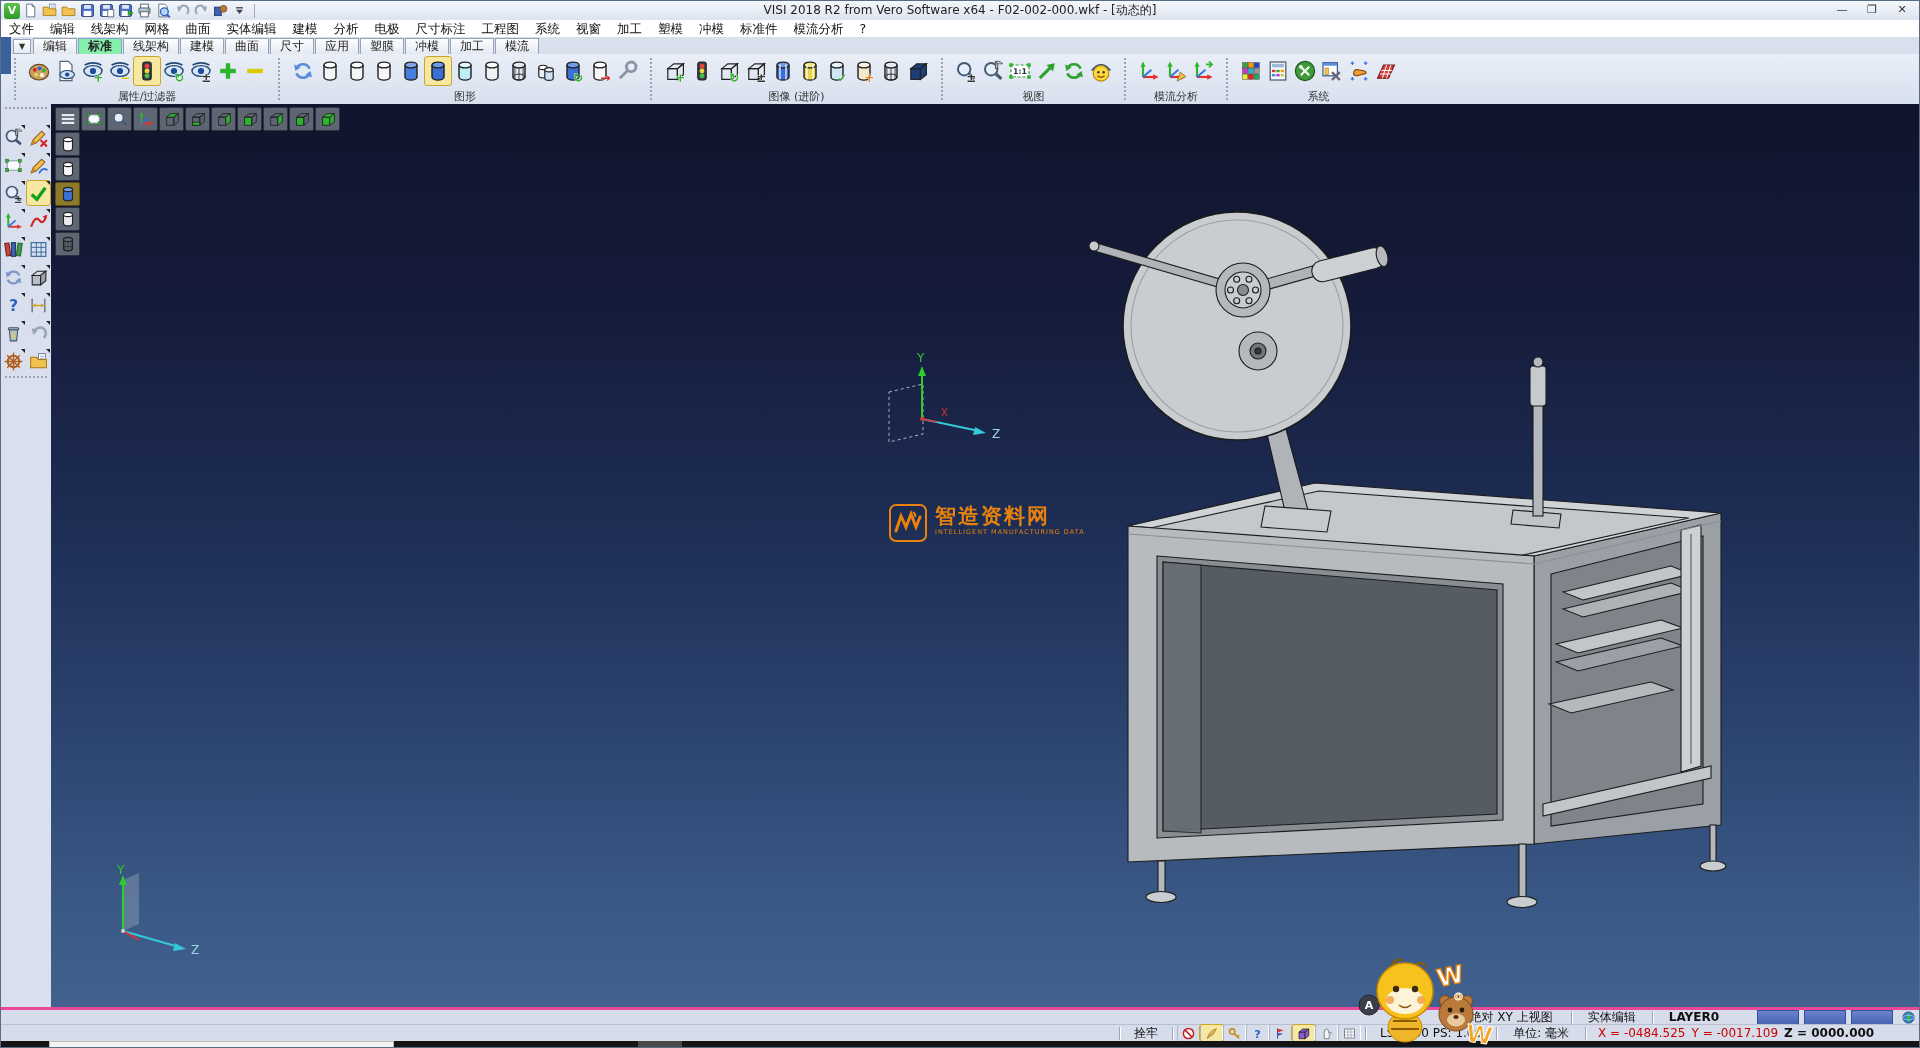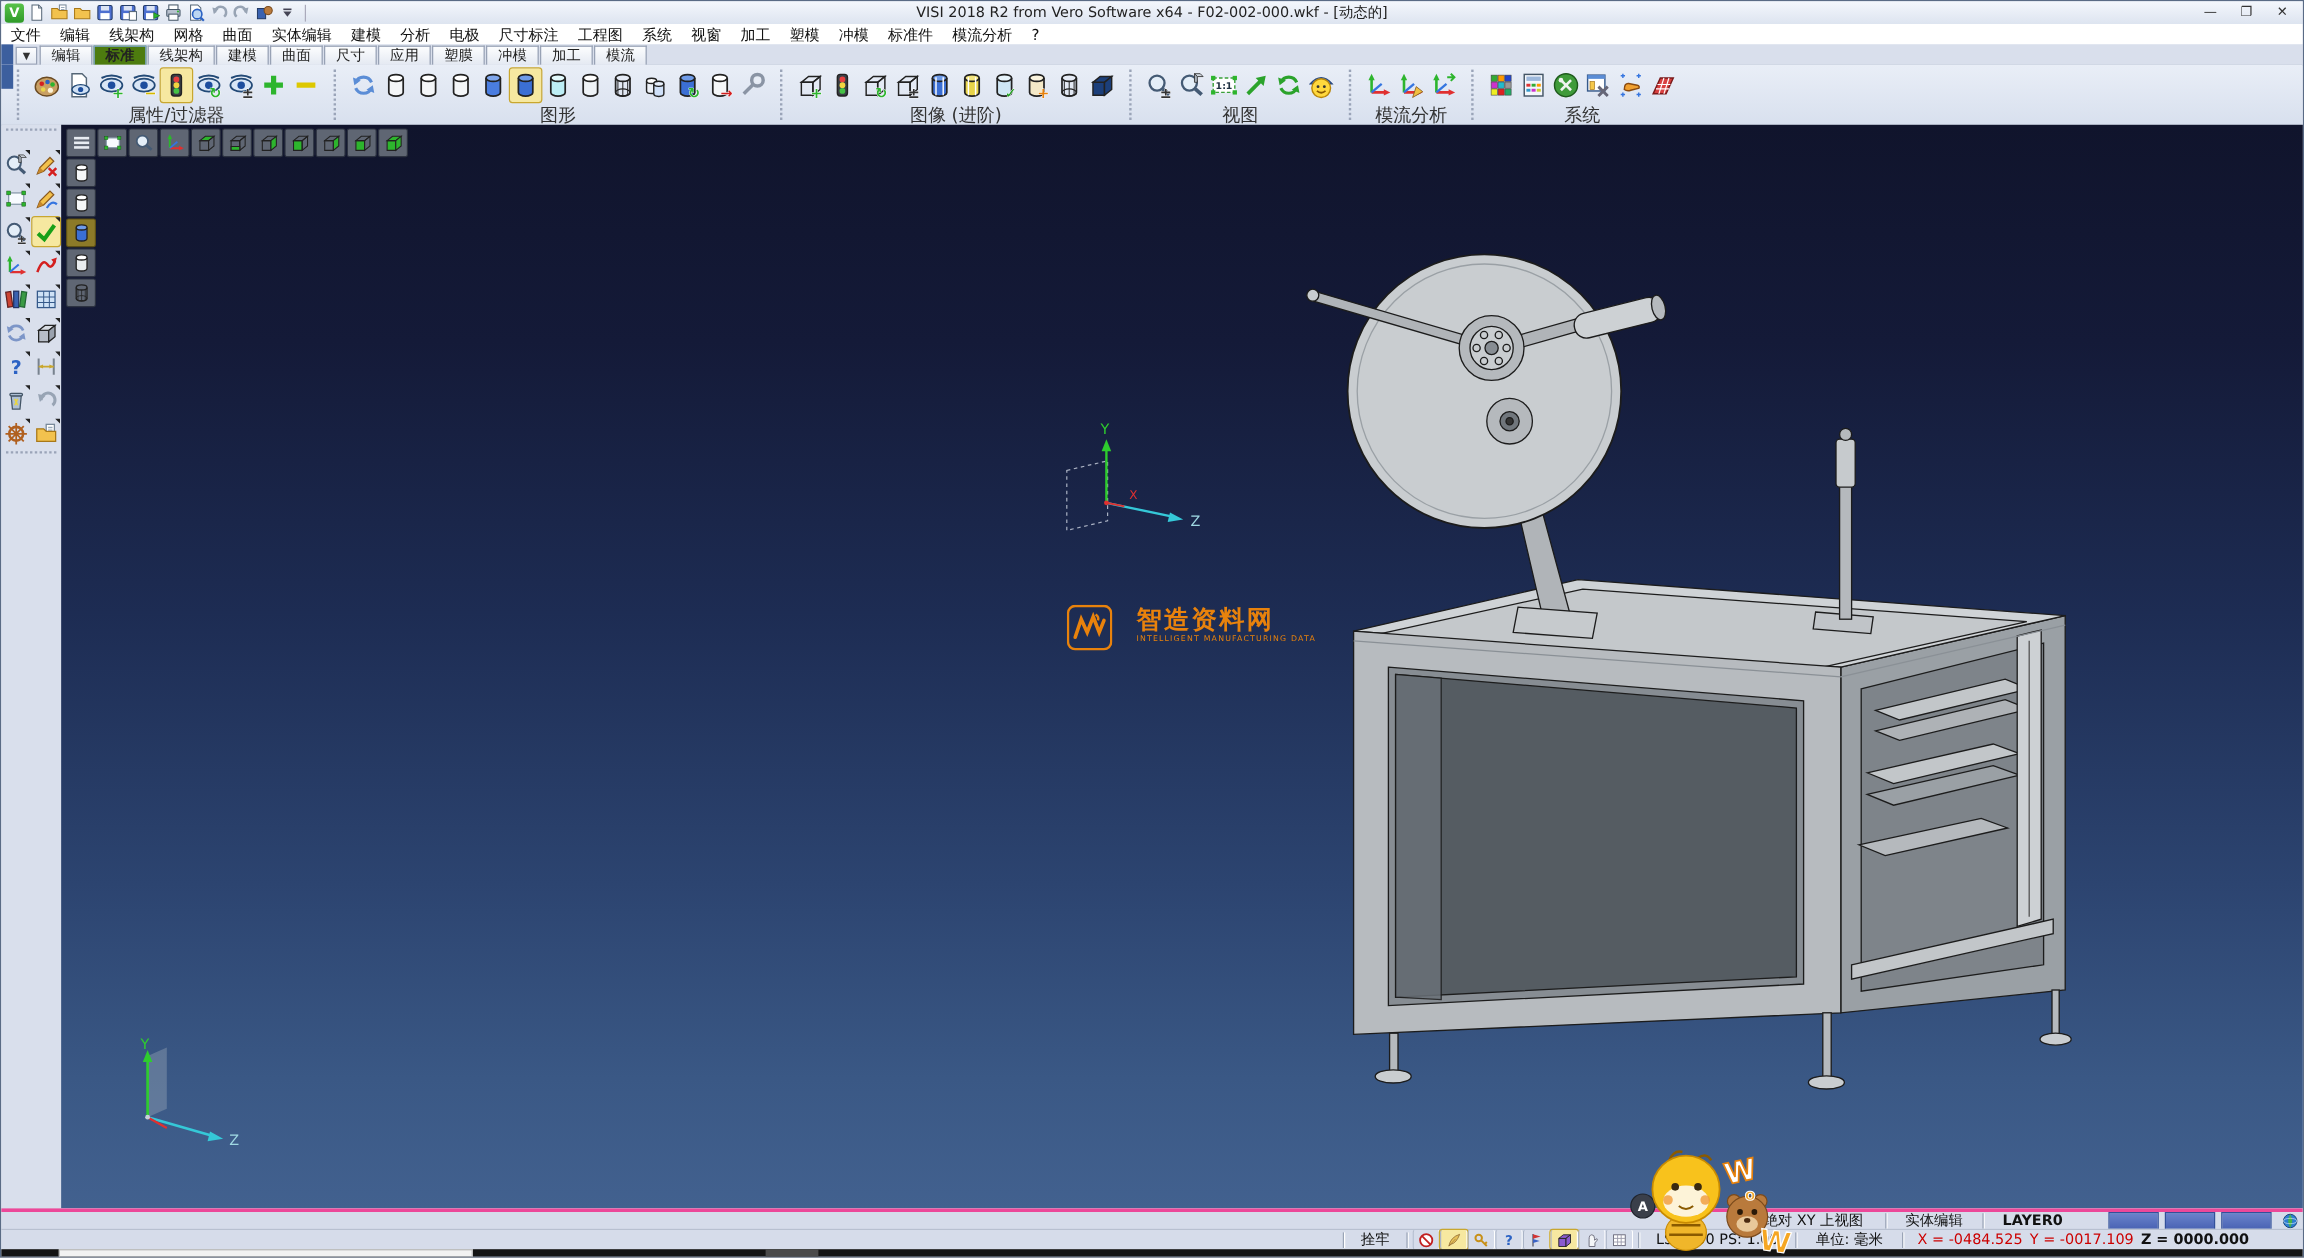--- a/index.html
+++ b/index.html
@@ -22,44 +22,44 @@
   .menubar{position:absolute;left:0;top:19px;width:100%;height:17px;background:#ffffff;display:flex;align-items:flex-end;}
   .menubar span{font-size:12.5px;color:#111;padding:0 8px;line-height:17px;}
   
   .tabrow{position:absolute;left:0;top:36px;width:100%;height:17px;background:#d9dfec;
     border-bottom:1px solid #95a0b4;display:flex;align-items:flex-end;}
   .tab-corner{width:10px;height:17px;background:#3c5f9e;}
   .tab-dd{width:18px;height:15px;border:1px solid #98a2b5;background:linear-gradient(#fcfdfe,#e4e9f2);
     font-size:8px;color:#333;text-align:center;line-height:14px;margin:0 2px;box-sizing:border-box;}
   .tab{height:16px;border:1px solid #98a2b5;border-bottom:none;background:linear-gradient(#fcfdfe,#e4e9f2);
     font-size:12px;color:#222;padding:0 9px;line-height:15px;margin-right:1px;box-sizing:border-box;}
-  .tab.active{background:#4d7c0f;border-color:#7fa7d0;font-weight:bold;}
+  .tab.active{background:#86efac;border-color:#7fa7d0;font-weight:bold;}
   
   .ribbon{position:absolute;left:0;top:53px;width:100%;height:50px;
     background:linear-gradient(#e9eef7,#d8e0ee);display:flex;align-items:stretch;border-bottom:1px solid #aab4c6;}
   .ribbon-corner{width:10px;background:#3c5f9e;height:20px;}
   .rsep{border-left:2px dotted #9aa4b8;margin:4px 3px;}
   .rgroup{display:flex;flex-direction:column;justify-content:space-between;padding:3px 7px 1px;}
   .rrow{display:flex;gap:1px;align-items:center;}
   .rrow .ibtn{width:26px;height:28px;}
-  .rlabel{text-align:center;font-size:15px;color:#333;line-height:13px;white-space:nowrap;}
+  .rlabel{text-align:center;font-size:11px;color:#333;line-height:13px;white-space:nowrap;}
   
   .left-toolbar{position:absolute;left:0;top:103px;width:50px;height:903px;background:#d9dfec;border-right:1px solid #a8b2c4;}
   .lt-grid{display:grid;grid-template-columns:25px 25px;row-gap:4px;padding-top:10px;justify-items:center;}
   .lt-grid .ibtn{width:23px;height:24px;}
   .lt-handle{height:6px;border-top:2px dotted #9aa4b8;margin:3px 4px 0;}
   
   .viewport{position:absolute;left:50px;top:103px;width:1870px;height:903px;
     background:linear-gradient(180deg,#10142c 0%,#141a38 20%,#1d2c53 45%,#2c4470 70%,#3a5885 88%,#42618f 100%);overflow:hidden;}
   .machine,.overlays{position:absolute;left:0;top:0;width:100%;height:100%;}
   .vp-strip{position:absolute;left:4px;top:3px;display:flex;flex-direction:column;gap:1px;}
   .vp-top{position:absolute;left:30px;top:3px;display:flex;gap:1px;}
   .vp-strip .ibtn,.vp-top .ibtn{width:23px;height:22px;background:#5f6673;border:1px solid #2c3240;}
   .vp-strip .ibtn.hl,.vp-top .ibtn.hl{background:#8c7a28;outline:none;border-color:#5c4f14;}
-  .watermark{position:absolute;left:838px;top:400px;display:flex;gap:20px;align-items:flex-start;}
+  .watermark{position:absolute;left:838px;top:400px;display:flex;gap:8px;align-items:flex-start;}
   .wm-title{font-size:21px;font-weight:bold;color:#e8820c;letter-spacing:2px;line-height:24px;}
   .wm-sub{font-size:6.5px;color:#e8820c;letter-spacing:1px;}
   
   .sb1{position:absolute;left:0;top:1006px;width:100%;height:17px;background:#d6dcea;border-top:3px solid #ec4899;
     display:flex;align-items:center;justify-content:flex-end;font-size:12px;color:#111;box-sizing:border-box;}
   .sb2{position:absolute;left:0;top:1023px;width:100%;height:17px;background:#d6dcea;border-top:1px solid #b8c0d0;
     display:flex;align-items:center;font-size:12px;color:#111;box-sizing:border-box;}
   .sbsep{width:1px;height:13px;background:#9aa4b6;margin:0 4px;box-shadow:1px 0 0 #fff;}
   .sb-boxes{display:flex;gap:5px;margin:0 8px 0 26px;}
   .sb-box{width:40px;height:13px;background:linear-gradient(#6a83cc,#4a63b4);border:1px solid #33509a;}

